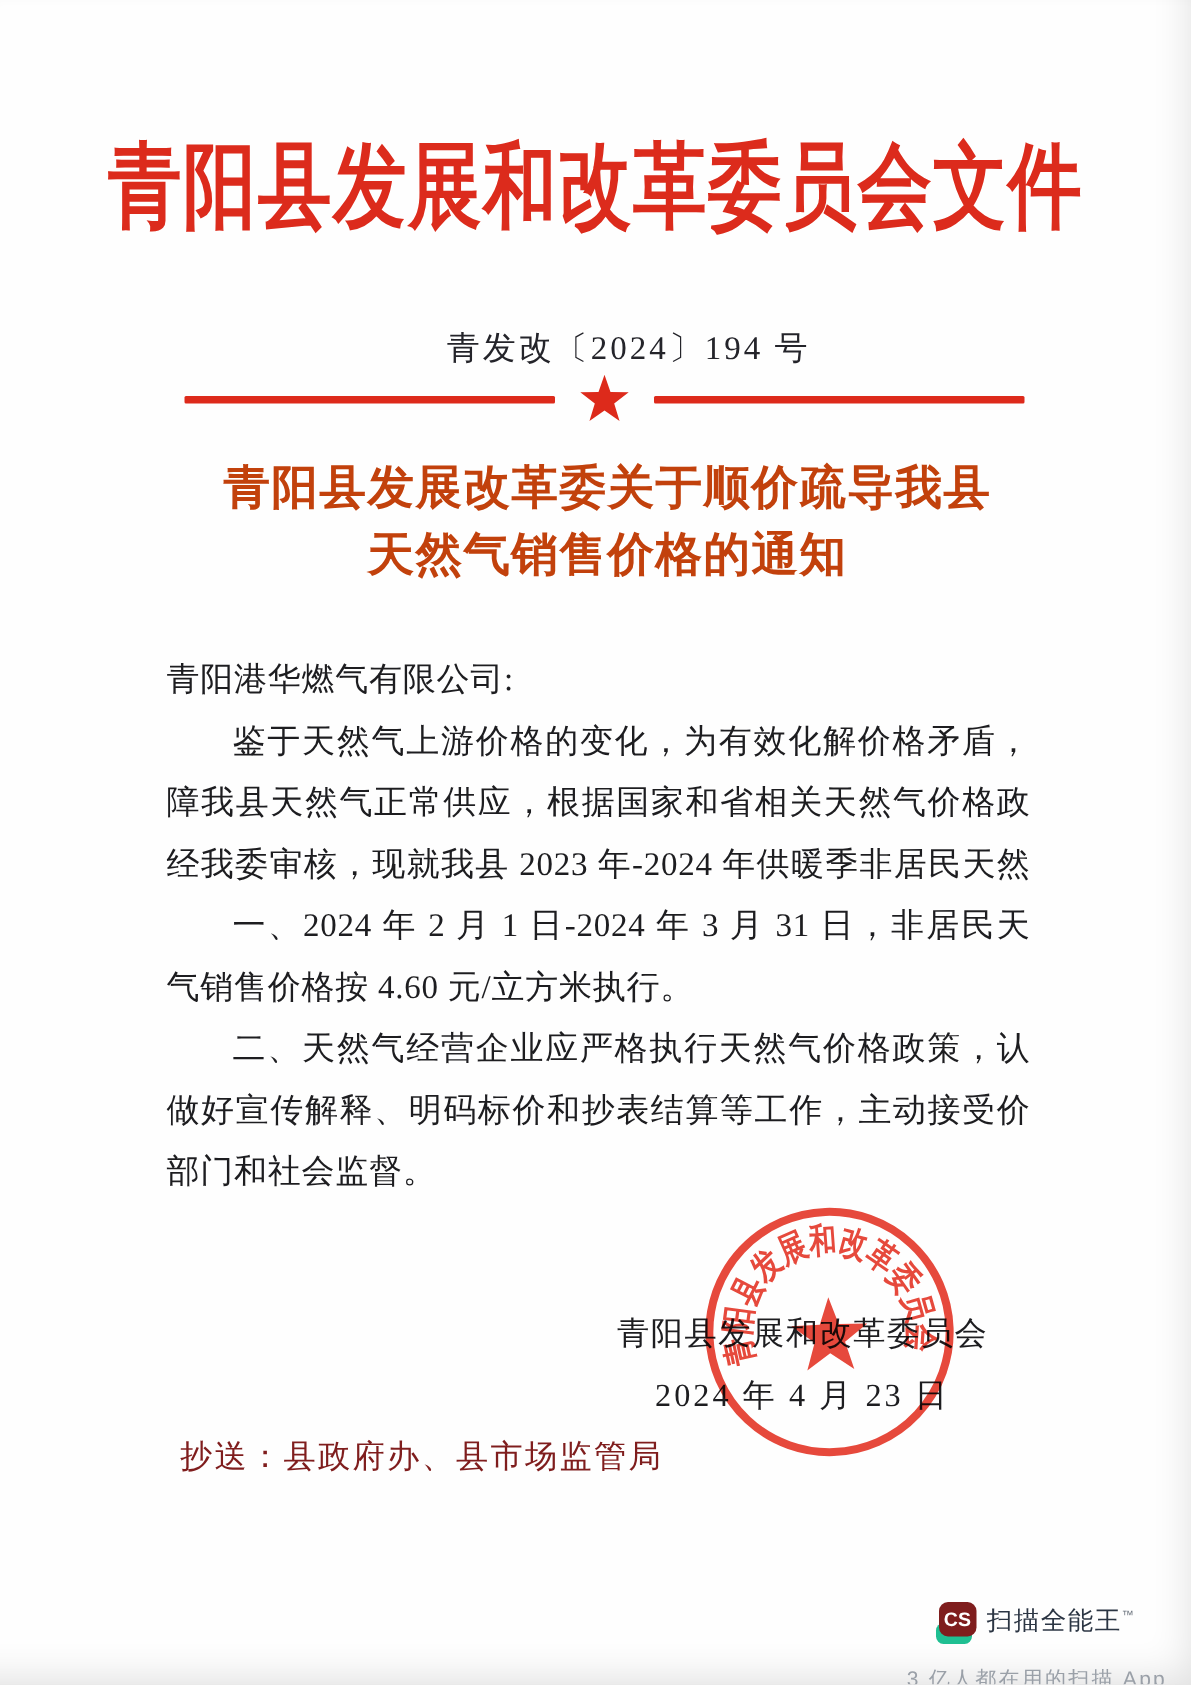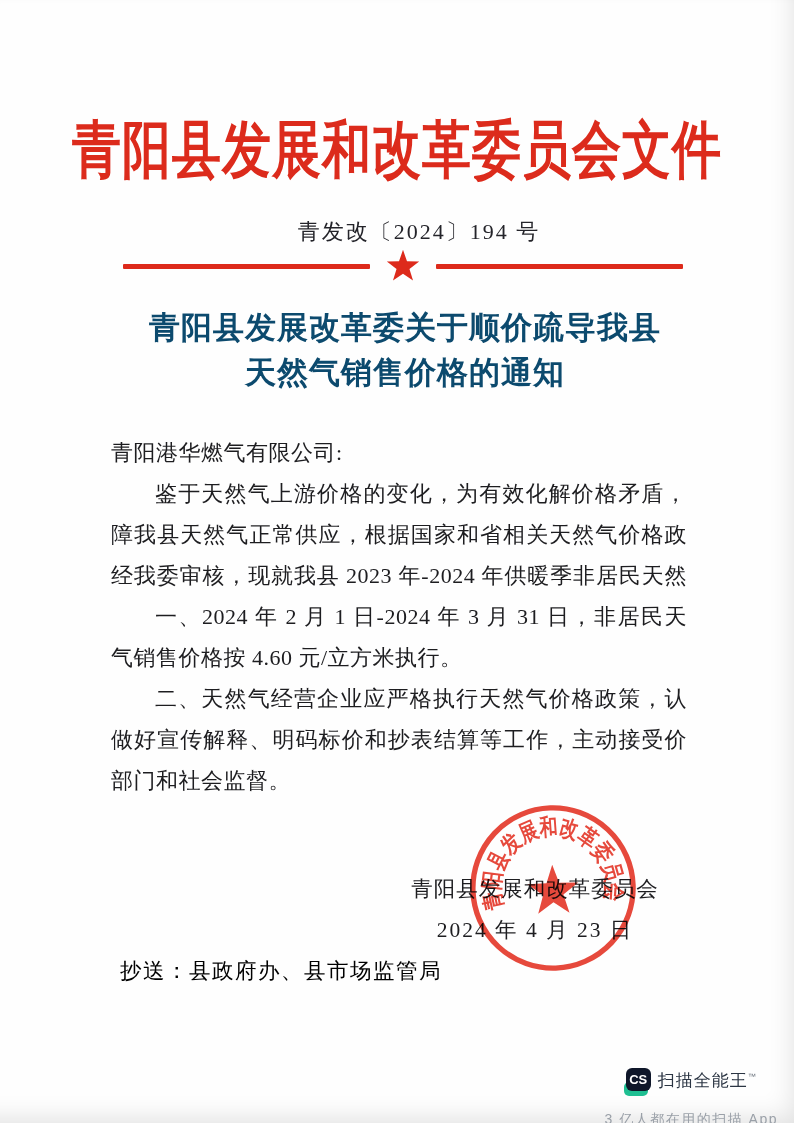--- a/index.html
+++ b/index.html
@@ -8,21 +8,21 @@
     width:794px;height:1123px;
     margin:0 auto;
     background:#fefefe;
     overflow:hidden;
     font-family:"Liberation Serif","DejaVu Serif",serif;
     box-shadow:inset -16px -20px 26px -16px rgba(0,0,0,0.12), inset 0 4px 10px -8px rgba(0,0,0,0.05);
   }
   
   .red-head{
     position:absolute;top:92px;left:0;right:0;height:92px;
-    display:flex;align-items:flex-end;justify-content:center;
+    display:flex;align-items:flex-start;justify-content:center;
   }
   .red-head span{
     font-size:49px;font-weight:bold;color:#dc2b1c;
     letter-spacing:1px;white-space:nowrap;
     transform:scaleY(1.27);transform-origin:center;
   }
   .doc-number{
     position:absolute;top:217px;left:0;right:0;
     text-align:center;font-size:22px;color:#24242a;letter-spacing:2px;padding-left:44px;
   }
@@ -30,22 +30,22 @@
   .red-rule{
     position:absolute;top:244px;left:123px;width:560px;height:44px;
     display:flex;align-items:center;
   }
   .red-rule .seg{flex:1;height:5px;background:#dd2a1b;border-radius:1px;}
   .red-rule .star-wrap{width:34px;height:40px;margin:0 16px;flex:0 0 auto;}
   
   .doc-title{
     position:absolute;top:305px;left:0;right:0;
     text-align:center;
-    font-family:Liberation Serif, serif;
-    font-weight:bold;color:#0c4a6e;
+    font-family:Liberation Mono, monospace;
+    font-weight:bold;color:#c2410c;
     font-size:31px;line-height:45px;letter-spacing:1px;padding-left:16px;
   }
   
   .bodytext{
     position:absolute;top:432px;left:111px;width:576px;
     font-size:22px;color:#1d1d20;
   }
   .line{height:41px;line-height:41px;white-space:nowrap;letter-spacing:0.5px;}
   .line.fill{text-align:justify;text-align-last:justify;white-space:normal;height:41px;overflow:hidden;}
   .line.ind{padding-left:44px;}
@@ -55,37 +55,37 @@
   .sig-date{top:915px;font-size:21.5px;letter-spacing:2px;}
   
   .seal{
     position:absolute;left:464px;top:799px;width:178px;height:178px;
     mix-blend-mode:multiply;opacity:0.92;
     transform:rotate(-2deg);
   }
   
   .copy-to{
     position:absolute;top:956px;left:120px;
-    font-size:21.5px;color:#000000;letter-spacing:1.5px;
+    font-size:21.5px;color:#7f1d1d;letter-spacing:1.5px;
   }
   
   .wm{
     position:absolute;top:1068px;right:16px;
     display:flex;flex-direction:column;align-items:center;
     font-family:"Liberation Sans","DejaVu Sans",sans-serif;
   }
   .wm-row{display:flex;align-items:center;gap:7px;}
   .wm-logo{position:relative;width:25px;height:25px;}
   .wm-logo .logo-green{
     position:absolute;left:-2px;bottom:-3px;width:24px;height:14px;
     background:#1fbf92;border-radius:5px;
   }
   .wm-logo .logo-navy{
     position:absolute;left:0;top:0;width:25px;height:23px;
-    background:#0f172a;border-radius:6px;
+    background:#7f1d1d;border-radius:6px;
     display:flex;align-items:center;justify-content:center;
     color:#ffffff;font-size:13px;font-weight:bold;letter-spacing:0;
   }
   .wm-name{font-size:17px;font-weight:normal;color:#2b3543;letter-spacing:1px;}
   .wm-name sup{font-size:8px;color:#6b737d;}
   .wm-tagline{margin-top:18px;font-size:14px;color:#9aa0a8;letter-spacing:1.5px;}
 </style>
 </head>
 <body>
 

